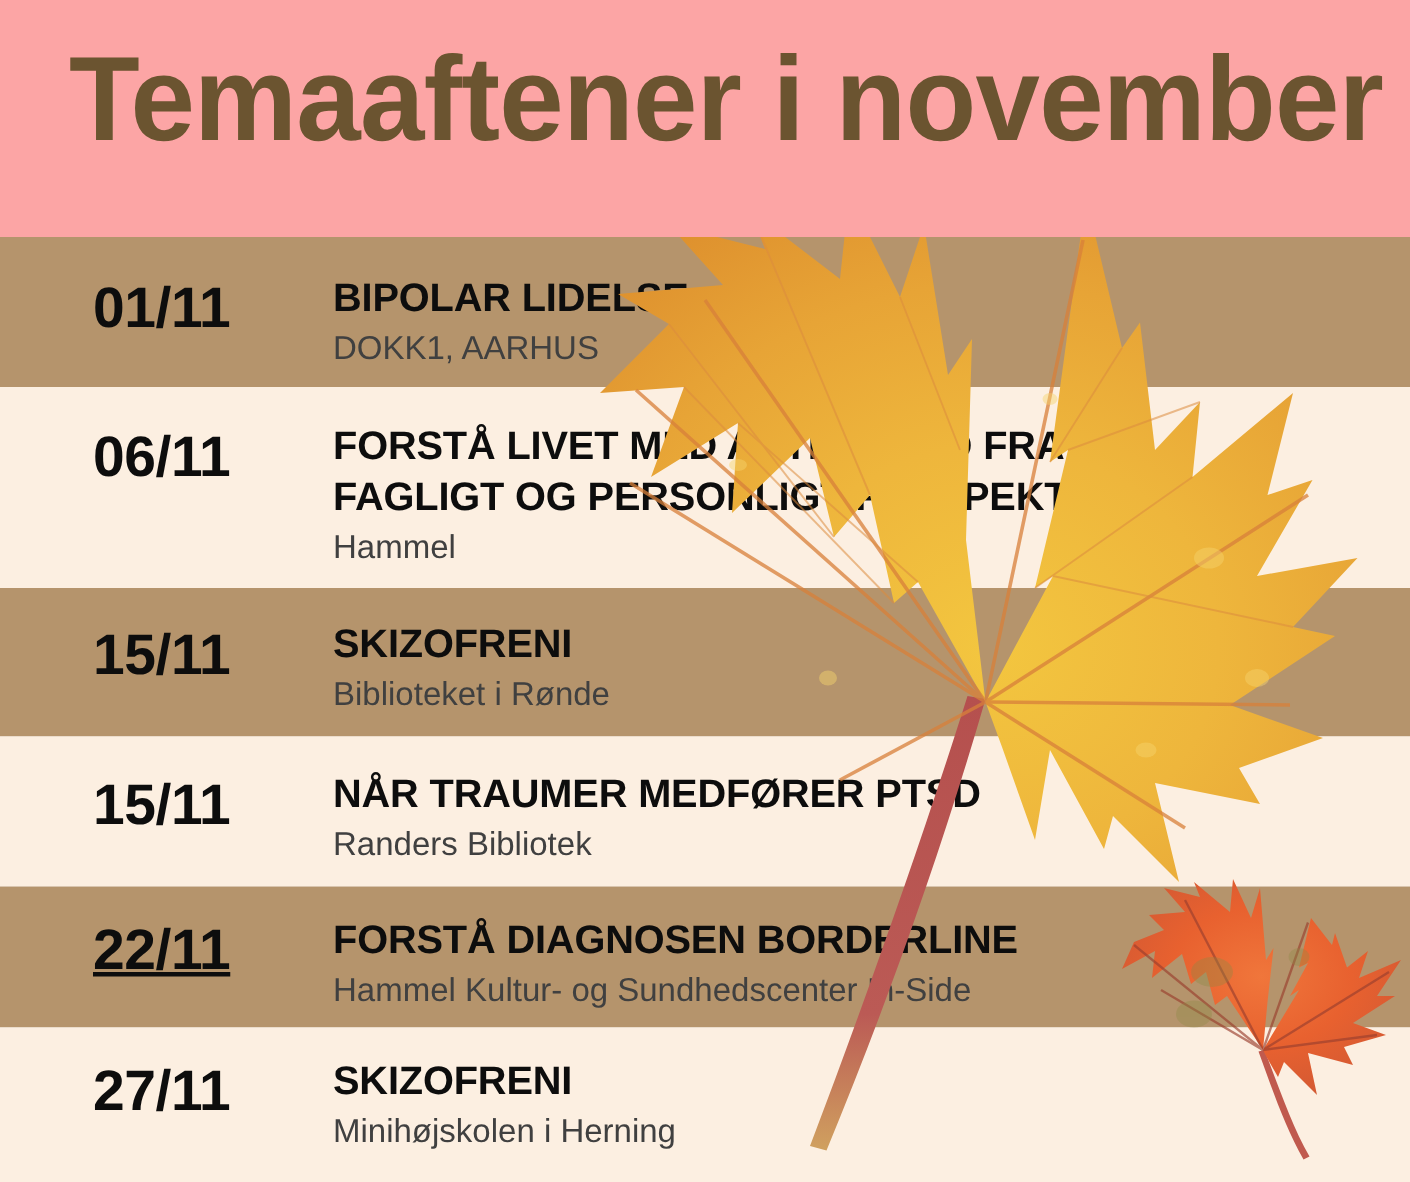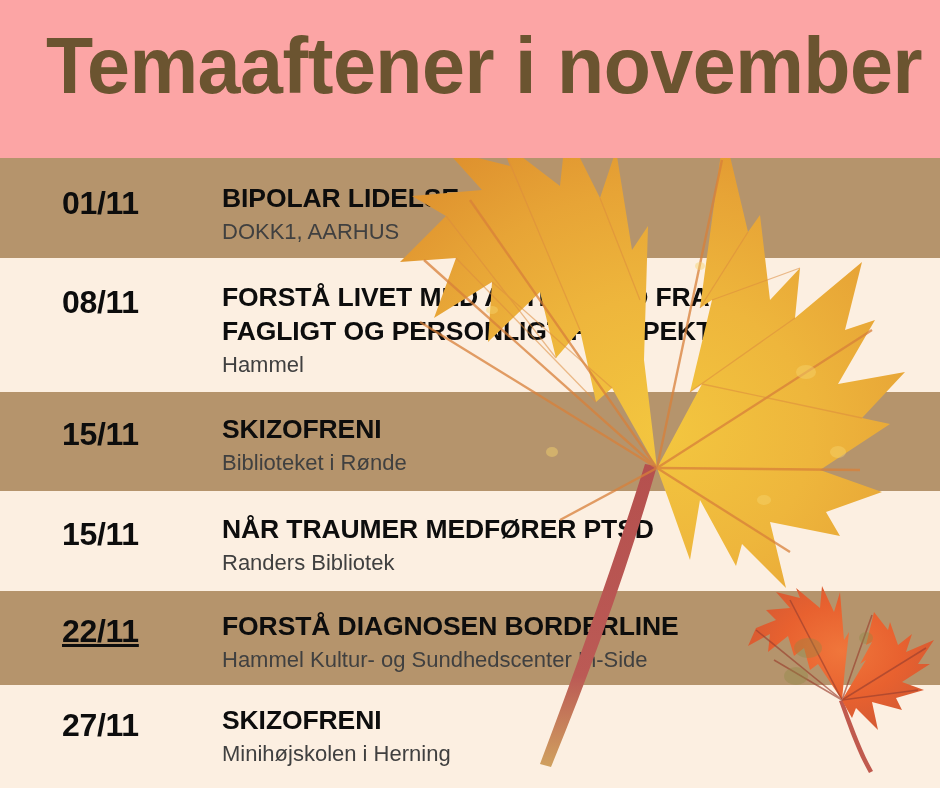--- a/index.html
+++ b/index.html
@@ -34,21 +34,21 @@
   .row{
     position:absolute;left:0;width:940px;box-sizing:border-box;
   }
   .row.tan{background:#b5946c;}
   .row.cream{background:#fcefe1;}
   .row-inner{
     position:relative;width:100%;height:100%;
   }
   .date{
     position:absolute;left:62px;
-    font-size:32px;font-weight:700;color:#0d0d0d;
+    font-size:38px;font-weight:700;color:#0d0d0d;
     letter-spacing:-0.3px;
     white-space:nowrap;
   }
   .texts{
     position:absolute;left:222px;right:10px;
   }
   .ev-title{
     font-size:26.5px;font-weight:700;color:#0d0d0d;
     letter-spacing:-0.1px;line-height:34px;
     white-space:nowrap;
@@ -100,21 +100,21 @@
         <div class="date">01/11</div>
         <div class="texts">
           <div class="ev-title">BIPOLAR LIDELSE</div>
           <div class="ev-place">DOKK1, AARHUS</div>
         </div>
       </div>
     </div>
 
     <div class="row cream" id="row1">
       <div class="row-inner">
-        <div class="date">08/11</div>
+        <div class="date">06/11</div>
         <div class="texts">
           <div class="ev-title wrap">FORSTÅ LIVET MED AUTISME UD FRA ET FAGLIGT OG PERSONLIGT PERSPEKTIV</div>
           <div class="ev-place">Hammel</div>
         </div>
       </div>
     </div>
 
     <div class="row tan" id="row2">
       <div class="row-inner">
         <div class="date">15/11</div>

